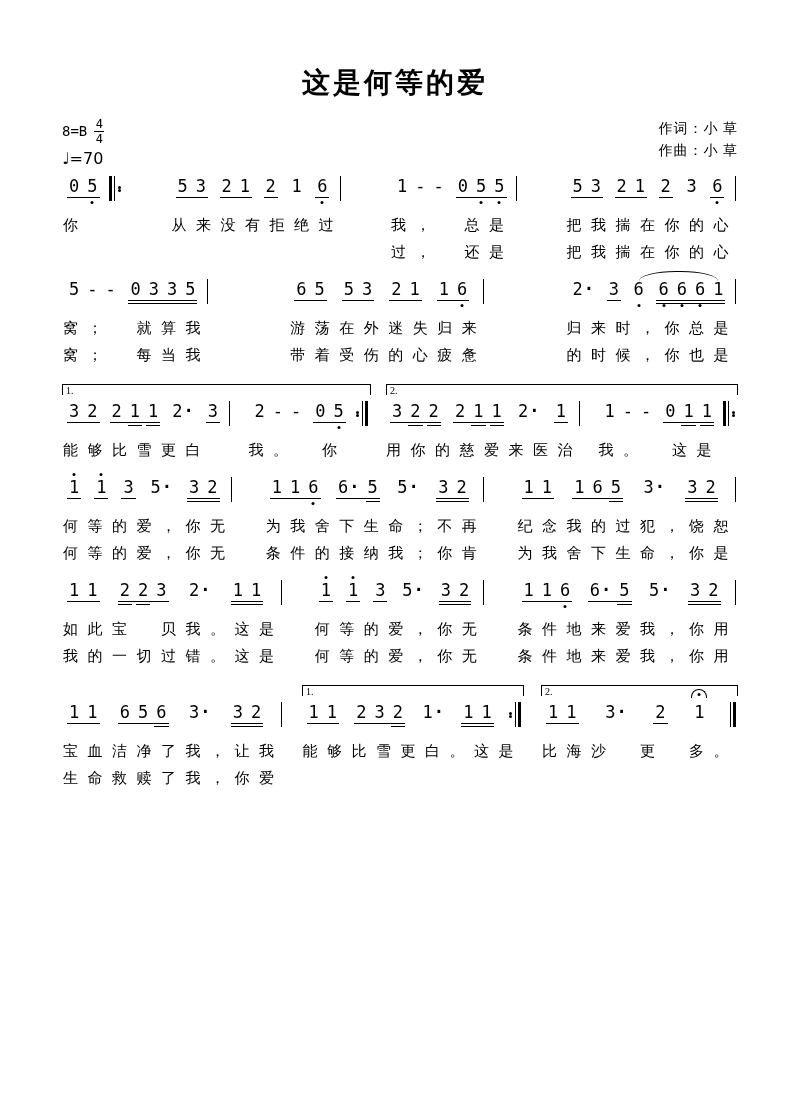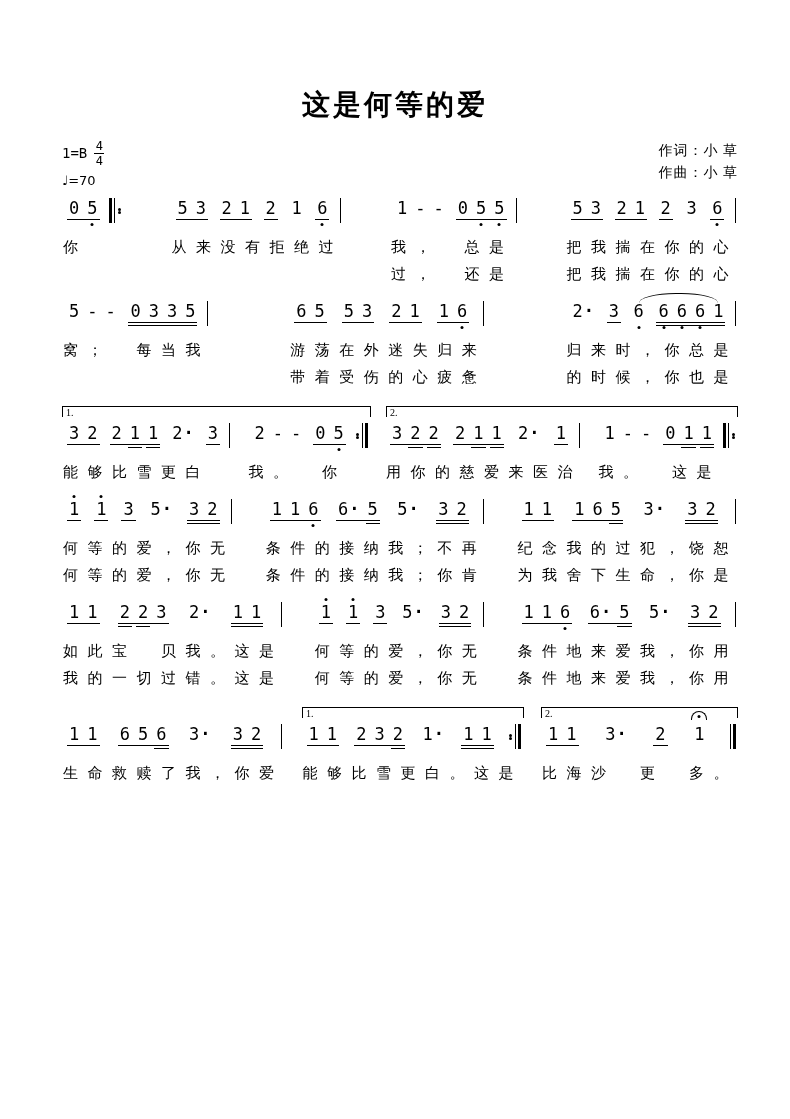--- a/index.html
+++ b/index.html
@@ -1,25 +1,25 @@
 <!DOCTYPE html>
 <html><head>
 <meta charset="utf-8">
 <style>
   html,body{margin:0;padding:0;background:#e8e8e8;}
   #page{position:relative;width:790px;height:1119px;background:#ffffff;overflow:hidden;
         font-family:"Liberation Serif","DejaVu Serif",serif;color:#000;}
   
-  .title{margin-top:86px;text-align:center;font-size:28px;font-weight:bold;letter-spacing:3px;}
+  .title{margin-top:64px;text-align:center;font-size:28px;font-weight:bold;letter-spacing:3px;}
   .meta{width:676px;margin:16px 0 10px 62px;display:flex;justify-content:space-between;align-items:flex-start;}
   .keyblock{font-family:"DejaVu Sans Mono",monospace;font-size:14px;line-height:15px;}
   .keyrow{display:flex;align-items:center;}
   .frac{display:inline-flex;flex-direction:column;align-items:center;margin-left:7px;font-size:12px;line-height:12px;}
   .frac .bar4{width:10px;height:1px;background:#000;margin:1px 0;}
-  .tempo{margin-top:6px;font-size:13px;font-family:"DejaVu Sans",sans-serif;}
+  .tempo{margin-top:6px;font-size:16px;font-family:"DejaVu Sans",sans-serif;}
   .credits{font-size:14px;line-height:22px;letter-spacing:1px;text-align:center;}
   
   #score{width:676px;margin-left:62px;}
   .system{position:relative;display:flex;justify-content:space-between;align-items:flex-start;
           width:100%;margin-bottom:13px;}
   .system.hasvolta{padding-top:19px;}
   .measure{display:flex;flex-direction:column;}
   .nrow{display:flex;justify-content:space-between;align-items:flex-start;width:100%;height:36px;}
   .group{position:relative;display:inline-flex;padding-bottom:7px;margin:0 3px;}
   .group.u1::after,.group.u2::after{content:"";position:absolute;left:2px;right:2px;bottom:5px;height:1px;background:#000;}
@@ -49,21 +49,21 @@
 </style>
 </head>
 <body>
 
 <div id="page">
   <div class="title">这是何等的爱</div>
 
   <div class="meta">
     <div class="keyblock">
       <div class="keyrow">
-        <span>1=B</span>
+        <span>8=B</span>
         <span class="frac">
           <span>4</span>
           <span class="bar4"></span>
           <span>4</span>
         </span>
       </div>
       <div class="tempo">♩=70</div>
     </div>
     <div class="credits">
       <div>作词：小 草</div>
@@ -173,20 +173,21 @@
             <span class="group u2">
               <span class="note"><span>0</span></span>
               <span class="note"><span>3</span></span>
               <span class="note"><span>3</span></span>
               <span class="note"><span>5</span></span>
             </span>
             <span class="bar">
               <i class="thin"></i>
             </span>
           </div>
+          <div class="lyr">窝；　就算我</div>
           <div class="lyr">窝；　每当我</div>
         </div>
         <div class="measure">
           <div class="nrow">
             <span class="group u1">
               <span class="note"><span>6</span></span>
               <span class="note"><span>5</span></span>
             </span>
             <span class="group u1">
               <span class="note"><span>5</span></span>
@@ -374,21 +375,21 @@
               <span class="note"><span>5</span><span class="aug">·</span></span>
             </span>
             <span class="group u2">
               <span class="note"><span>3</span></span>
               <span class="note"><span>2</span></span>
             </span>
             <span class="bar">
               <i class="thin"></i>
             </span>
           </div>
-          <div class="lyr">条件的接纳我；不再</div>
+          <div class="lyr">为我舍下生命；不再</div>
           <div class="lyr">条件的接纳我；你肯</div>
         </div>
         <div class="measure">
           <div class="nrow">
             <span class="group u1">
               <span class="note"><span>1</span></span>
               <span class="note"><span>1</span></span>
             </span>
             <span class="group u1">
               <span class="note"><span>1</span></span>
@@ -503,20 +504,21 @@
               <span class="note"><span>3</span><span class="aug">·</span></span>
             </span>
             <span class="group u2">
               <span class="note"><span>3</span></span>
               <span class="note"><span>2</span></span>
             </span>
             <span class="bar">
               <i class="thin"></i>
             </span>
           </div>
+          <div class="lyr">宝血洁净了我，让我</div>
           <div class="lyr">生命救赎了我，你爱</div>
         </div>
         <div class="measure">
           <div class="nrow">
             <span class="group u1">
               <span class="note"><span>1</span></span>
               <span class="note"><span>1</span></span>
             </span>
             <span class="group u1">
               <span class="note"><span>2</span></span>

